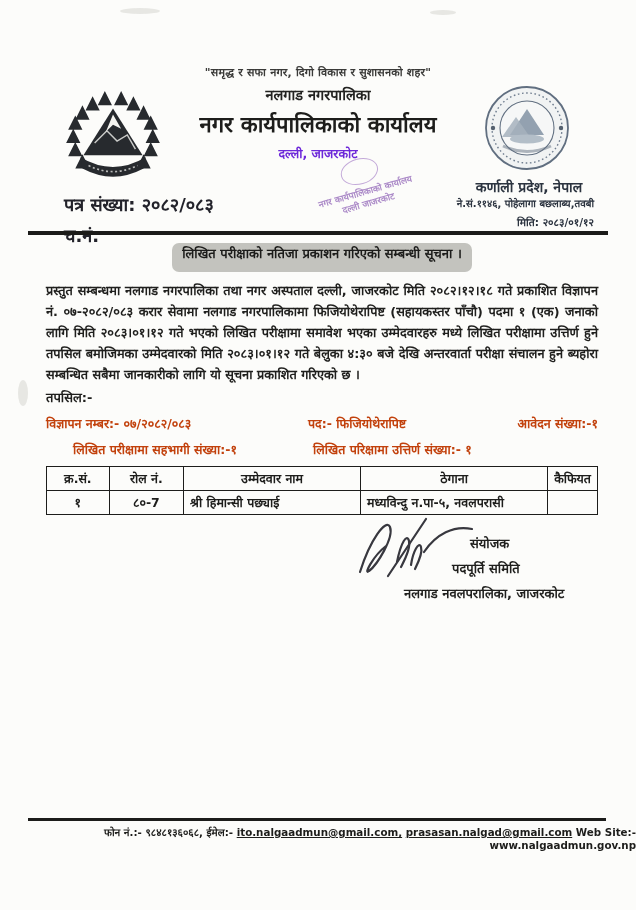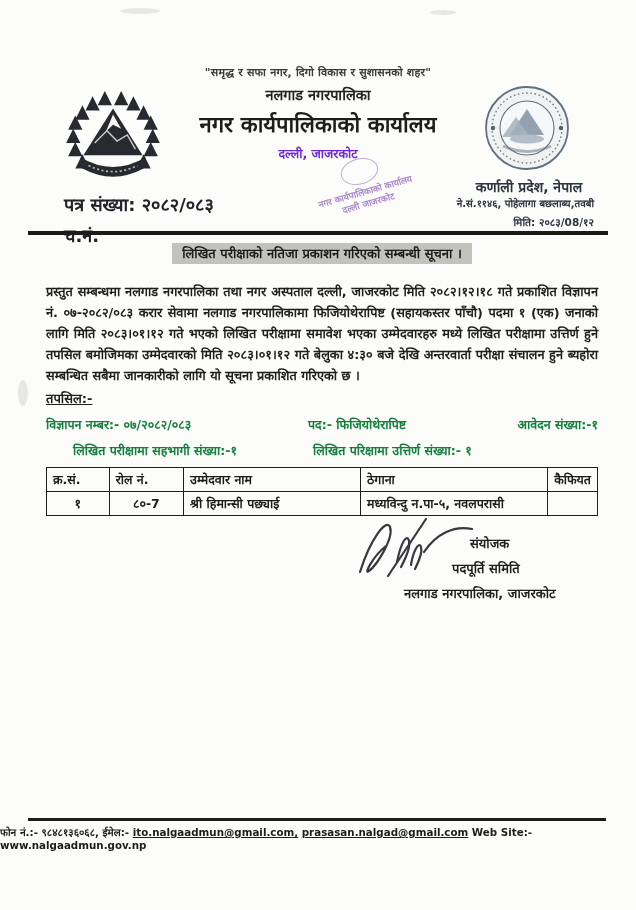--- a/index.html
+++ b/index.html
@@ -23,42 +23,42 @@
   .meta-right{position:absolute;right:42px;top:196px;text-align:right;font-size:10px;
     font-weight:bold;color:#2c3440;}
   .meta-right .date{margin-top:5px;font-size:10.5px;}
   .stamp{position:absolute;left:288px;top:158px;width:150px;transform:rotate(-16deg);
     color:#8d5fb5;opacity:.72;text-align:center;font-size:9px;font-weight:bold;line-height:12px;}
   .stamp-oval{width:36px;height:24px;border:1.5px solid #9a6ec0;border-radius:50%;
     margin:0 auto 2px;opacity:.8;}
   .rule{position:absolute;left:28px;right:28px;top:231px;height:3.5px;background:#1b1b19;}
   .content{position:absolute;left:46px;top:243px;width:552px;}
   .title-wrap{text-align:center;}
-  .title{display:inline-block;background:#c3c3be;padding:1px 10px 2px;
-    font-size:13px;font-weight:bold;color:#1c1c1a;}
-  .body-text{margin-top:17px;font-size:12.8px;font-weight:600;line-height:21px;
+  .title{display:inline-block;background:#c3c3be;padding:1px 10px 10px;
+    font-size:13px;font-weight:bold;color:#1c1c1a;border-radius:7px;}
+  .body-text{margin-top:8px;font-size:12.8px;font-weight:600;line-height:21px;
     text-align:justify;color:#1f1f1d;}
-  .tapasil{margin-top:3px;font-size:13px;font-weight:bold;text-decoration:underline;color:#1f1f1d;}
-  .details{display:flex;margin-top:9px;font-size:12.5px;font-weight:bold;color:#15803d;}
+  .tapasil{margin-top:3px;font-size:13px;font-weight:bold;color:#1f1f1d;}
+  .details{display:flex;margin-top:9px;font-size:12.5px;font-weight:bold;color:#c2410c;}
   .d1a{flex:0 0 262px;} .d1b{flex:0 0 192px;} .d1c{flex:1;text-align:right;}
   .d2a{flex:0 0 240px;padding-left:27px;} .d2b{flex:1;}
   table.result{width:100%;border-collapse:collapse;margin-top:8px;}
   table.result th,table.result td{border:1.6px solid #1d1d1b;font-size:12.5px;
     padding:1px 6px;height:21px;color:#1d1d1b;}
-  table.result th{font-weight:bold;text-align:left;}
+  table.result th{font-weight:bold;text-align:center;}
   table.result td{font-weight:600;}
   td.c{text-align:center;}
   .sig-block{position:absolute;left:352px;top:510px;width:250px;height:110px;
     font-size:13px;font-weight:bold;color:#1f1f1d;}
   .sig-svg{position:absolute;left:0;top:0;}
   .sig-role{position:absolute;left:118px;top:24px;}
   .sig-committee{position:absolute;left:100px;top:49px;}
   .sig-org{position:absolute;left:52px;top:74px;white-space:nowrap;}
   .footer-rule{position:absolute;left:28px;right:30px;top:818px;height:2.6px;background:#1c1c1a;}
-  .footer-text{position:absolute;left:0;right:0;top:825px;text-align:left;
+  .footer-text{position:absolute;left:0;right:0;top:825px;text-align:right;
     font-size:10.3px;font-weight:bold;color:#1d1d1b;}
   .u{text-decoration:underline;}
   .speck{position:absolute;background:#d8d8d4;border-radius:50%;opacity:.6;}
 </style>
 </head>
 <body>
 
 <div class="page">
 
   <div class="center motto">"समृद्ध र सफा नगर, दिगो विकास र सुशासनको शहर"</div>
@@ -90,21 +90,21 @@
     <circle cx="78" cy="44" r="2.2" fill="#3f4c5c"></circle>
   </svg>
   <div class="province">कर्णाली प्रदेश, नेपाल</div>
 
   <div class="meta-left">
     <div>पत्र संख्या: २०८२/०८३</div>
     <div class="chn">च.नं.</div>
   </div>
   <div class="meta-right">
     <div>ने.सं.११४६, पोहेलागा बछलाब्य,तवबी</div>
-    <div class="date">मिति: २०८३/08/१२</div>
+    <div class="date">मिति: २०८३/०१/१२</div>
   </div>
 
   <div class="stamp">
     <div class="stamp-oval"></div>
     <div>नगर कार्यपालिकाको कार्यालय</div>
     <div>दल्ली जाजरकोट</div>
   </div>
 
   <div class="rule"></div>
 
@@ -152,21 +152,21 @@
       <g stroke="#23232b" stroke-width="2.2" fill="none" stroke-linecap="round" opacity=".9">
         <path d="M8 62 C18 30 34 8 38 17 C42 28 25 55 17 61 C11 66 21 46 34 36"></path>
         <path d="M45 52 C49 32 55 23 57 31 C59 39 51 53 49 57"></path>
         <path d="M59 55 C61 41 67 31 69 37 C71 43 65 55 63 59"></path>
         <path d="M36 66 L74 9"></path>
         <path d="M72 42 C84 24 102 15 120 19"></path>
       </g>
     </svg>
     <div class="sig-role">संयोजक</div>
     <div class="sig-committee">पदपूर्ति समिति</div>
-    <div class="sig-org">नलगाड नगरपालिका, जाजरकोट</div>
+    <div class="sig-org">नलगाड नवलपरालिका, जाजरकोट</div>
   </div>
 
   <div class="footer-rule"></div>
   <div class="footer-text">
     <span>फोन नं.:- ९८४८१३६०६८, ईमेल:-</span>
     <span class="u">ito.nalgaadmun@gmail.com,</span>
     <span class="u">prasasan.nalgad@gmail.com</span>
     <span>Web Site:- www.nalgaadmun.gov.np</span>
   </div>
 

